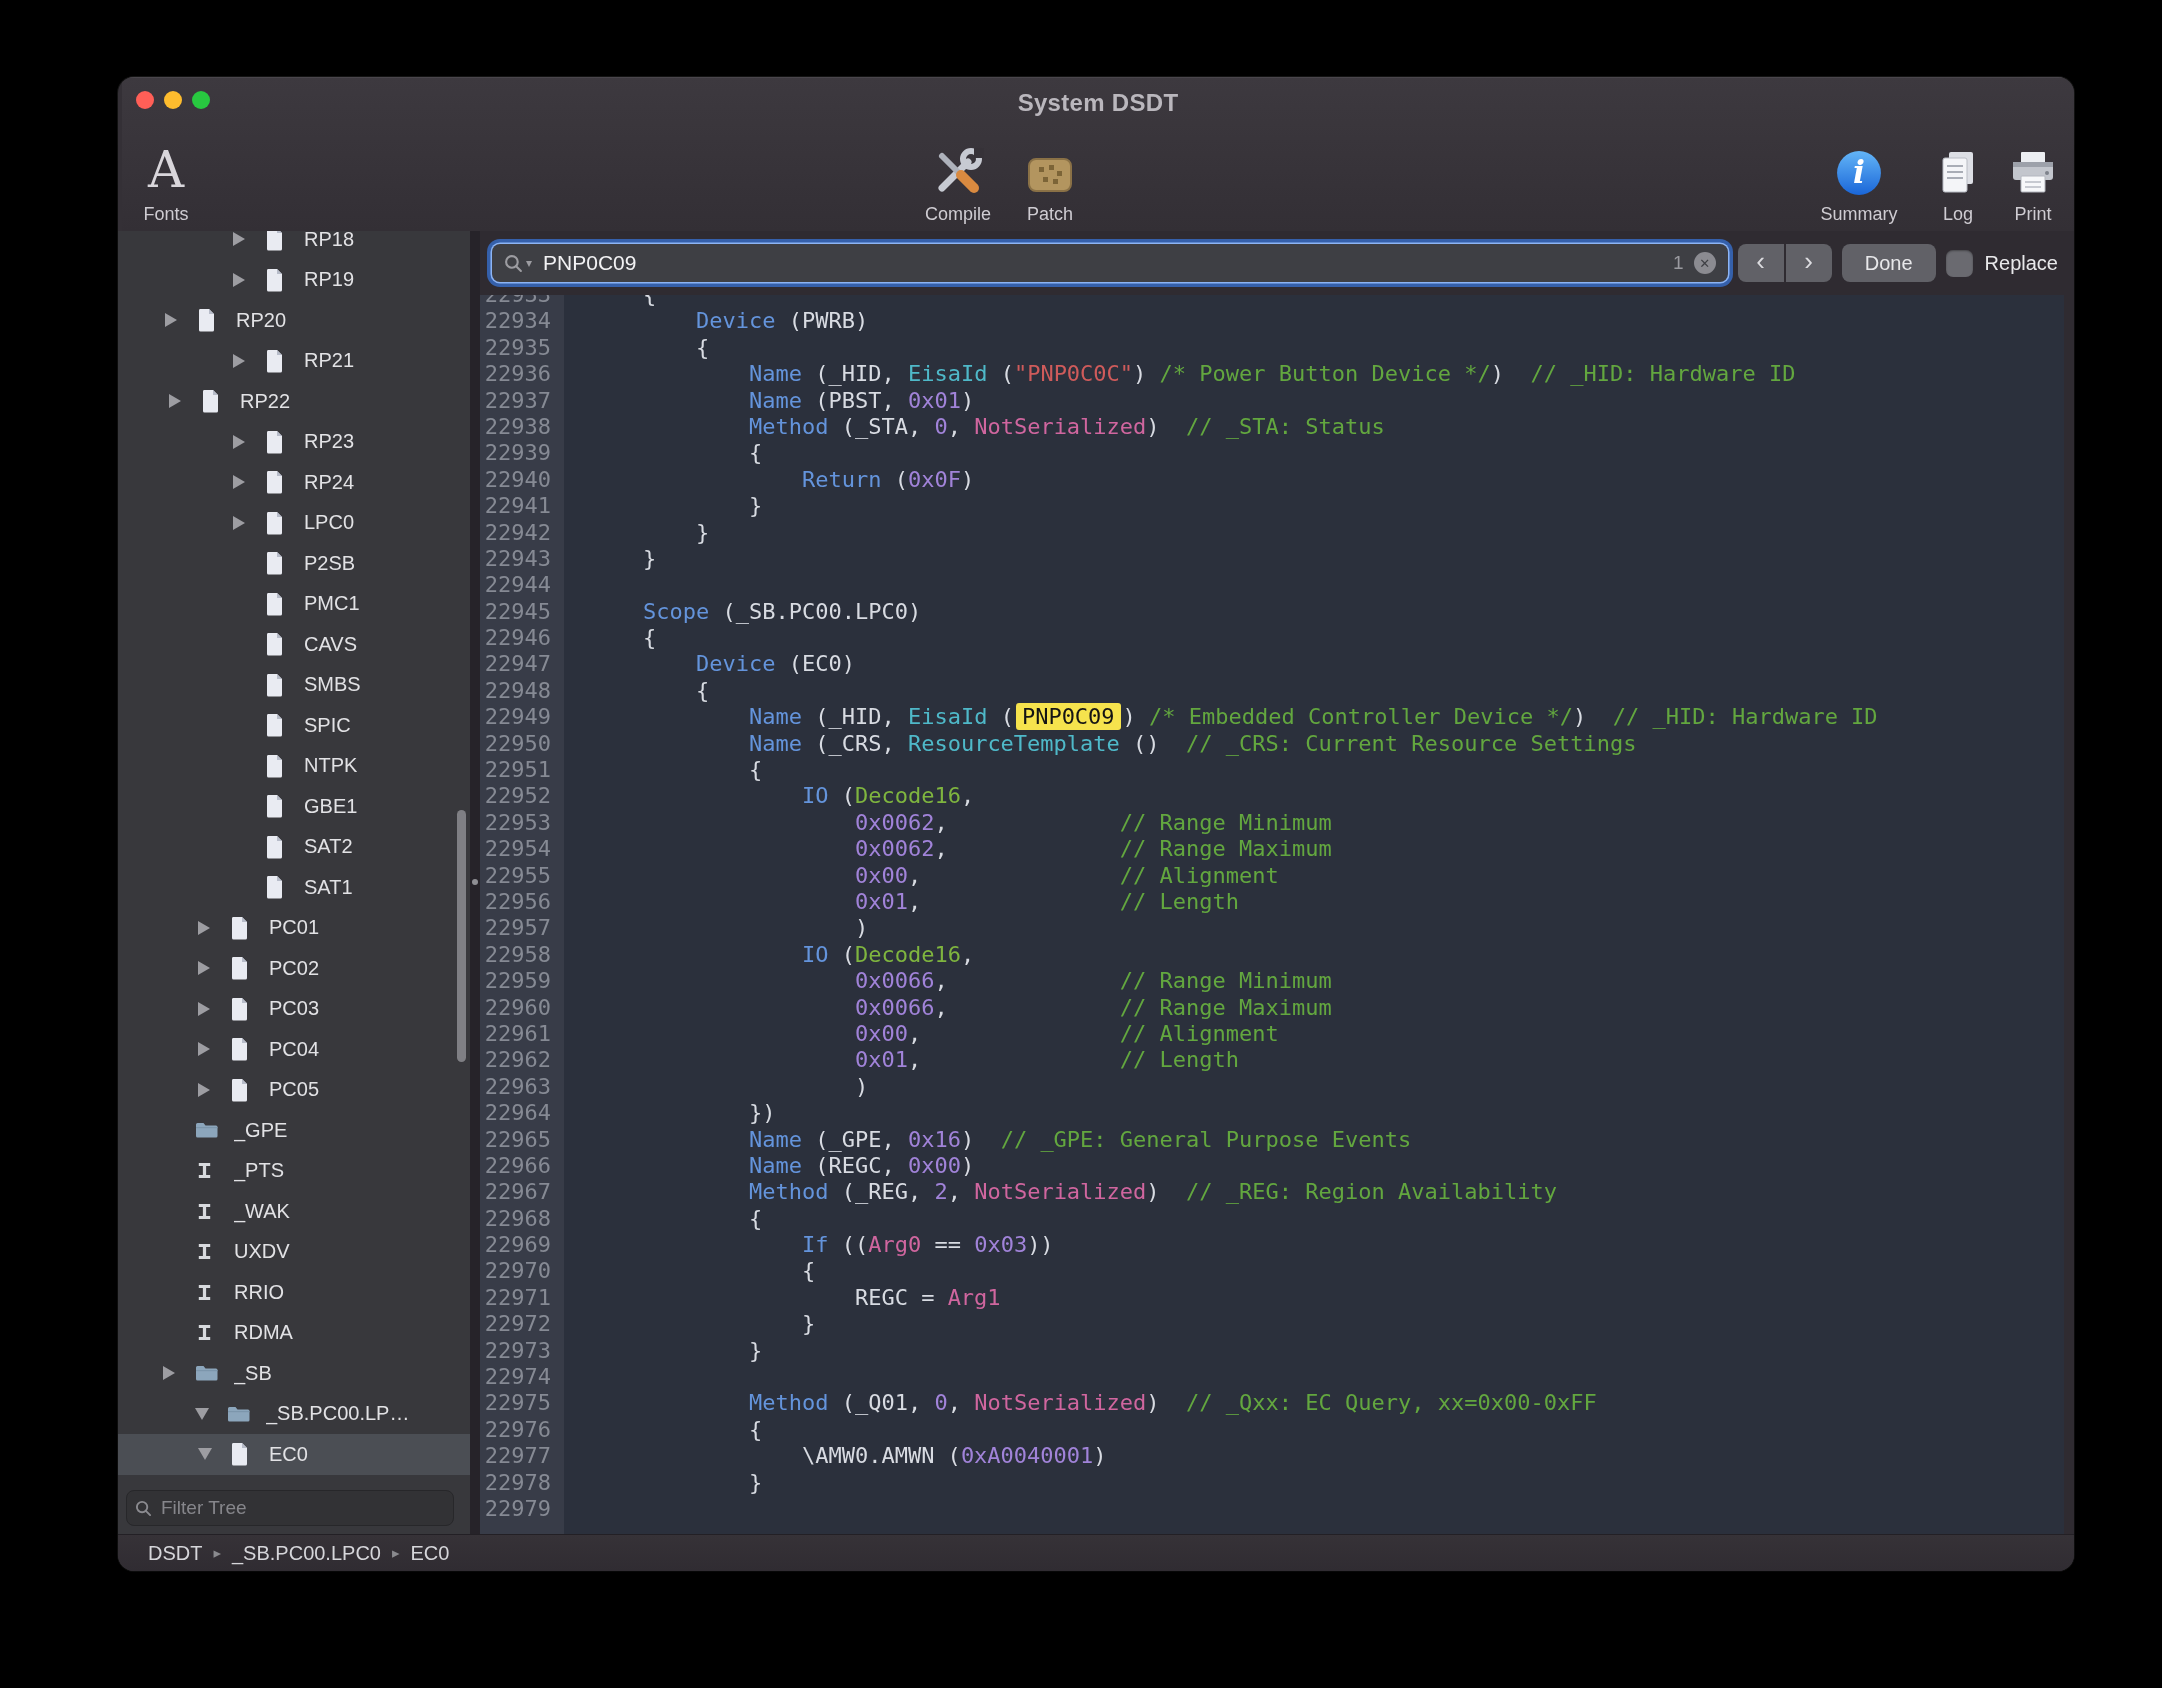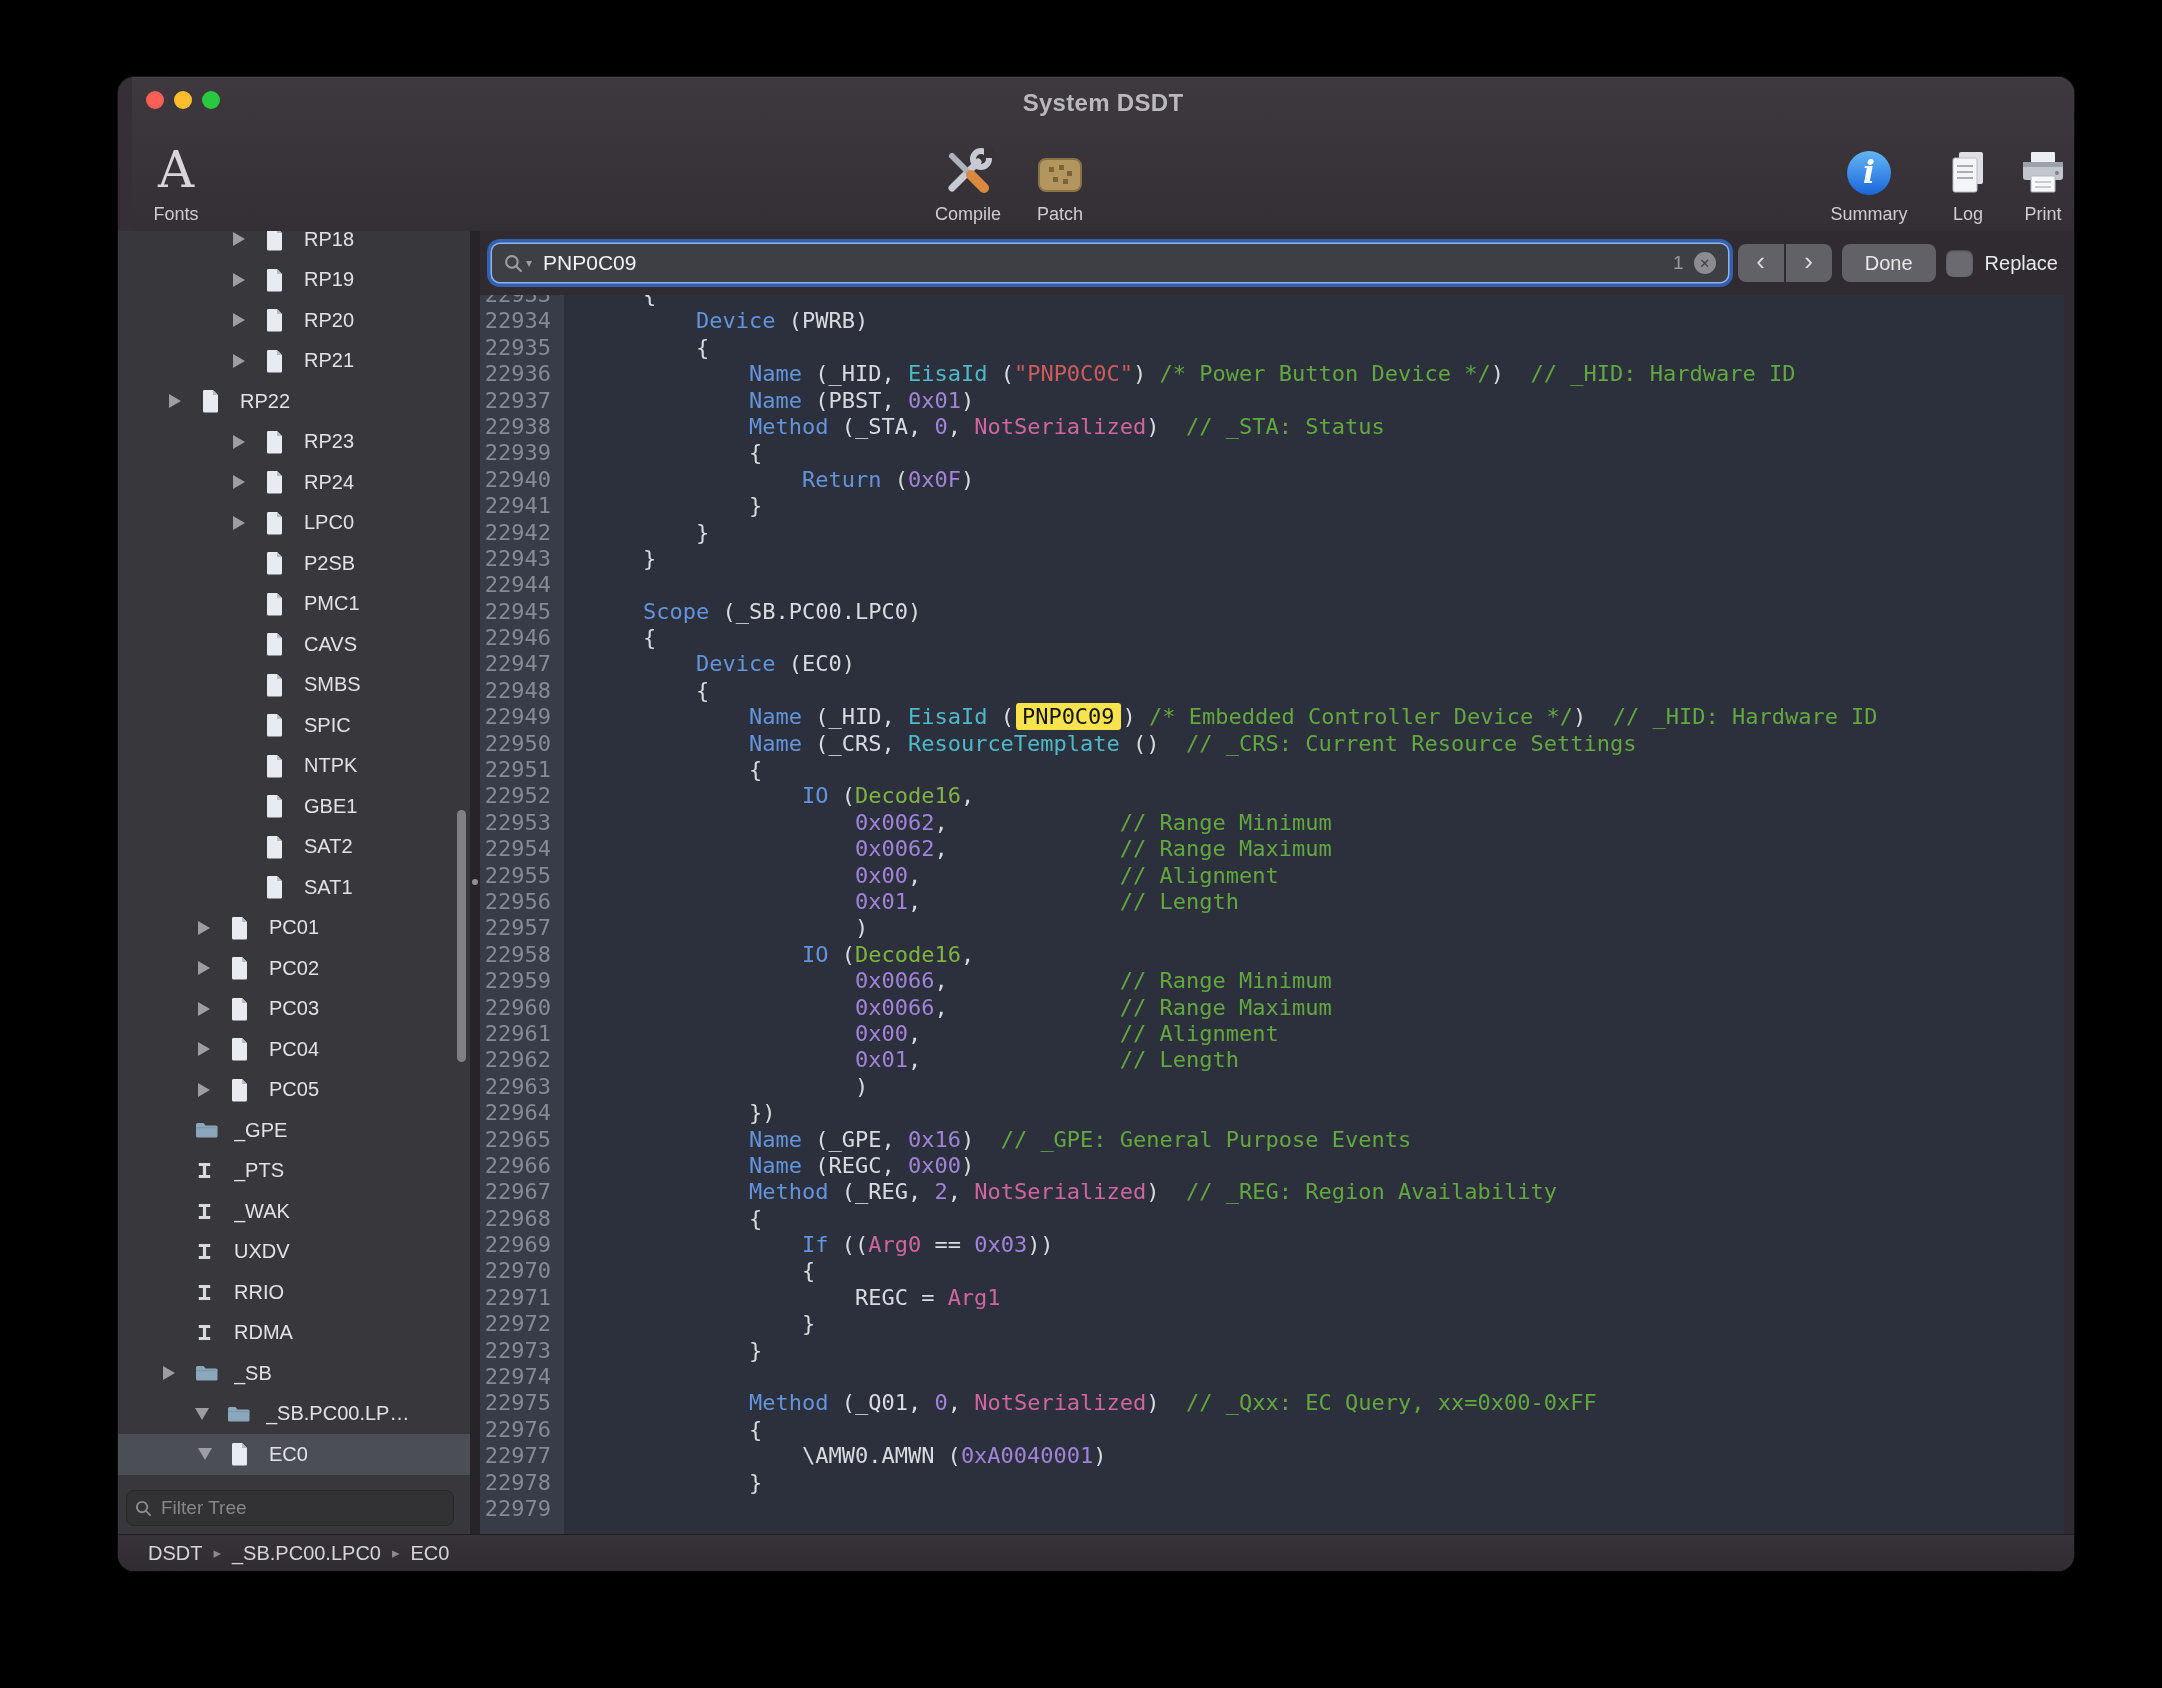--- a/index.html
+++ b/index.html
@@ -3,21 +3,21 @@
 <meta charset="utf-8">
 <style>
   html,body{margin:0;padding:0;background:#000;}
   .screen{position:relative;width:2162px;height:1688px;background:#000;overflow:hidden;
           font-family:"Liberation Sans","DejaVu Sans",sans-serif;}
   .window{position:absolute;left:118px;top:77px;width:1956px;height:1494px;border-radius:16px;
           overflow:hidden;background:var(--chrome_bg,#343036);
           box-shadow:0 40px 90px rgba(0,0,0,.85),0 0 0 1px rgba(255,255,255,.09);}
 
   
-  .chrome-top{position:absolute;left:14px;top:0;right:0;height:154px;
+  .chrome-top{position:absolute;left:4px;top:0;right:0;height:154px;
               background:linear-gradient(#3d393f,#332f35);border-bottom:1px solid #242026;
               box-shadow:inset 0 1px 0 rgba(255,255,255,.07);}
   .traffic{position:absolute;left:14px;top:14px;display:flex;gap:10px;}
   .tl{width:18px;height:18px;border-radius:50%;}
   .tl.red{background:var(--traffic_red,#ff5f57);}
   .tl.yellow{background:var(--traffic_yellow,#febc2e);}
   .tl.green{background:var(--traffic_green,#28c840);}
   .win-title{position:absolute;left:0;right:0;top:12px;text-align:center;color:#bab7bd;
              font-size:24px;font-weight:bold;letter-spacing:.3px;}
   .tb-btn{position:absolute;top:44px;height:104px;display:flex;flex-direction:column;
@@ -209,21 +209,21 @@
             <div class="tree-row" style="padding-left: 115px;">
               <div class="tri right"></div>
               <div class="tico">
                 <svg viewBox="0 0 20 24" width="20" height="24">
                   <path d="M3 1h9l5 5v16a1.5 1.5 0 0 1-1.5 1.5h-12A1.5 1.5 0 0 1 2 22V2.5A1.5 1.5 0 0 1 3 1z" fill="#e9ebf2"></path>
                   <path d="M12 1l5 5h-5z" fill="#b7bcc9"></path>
                 </svg>
               </div>
               <div class="tlabel">RP19</div>
             </div>
-            <div class="tree-row" style="padding-left: 115px;">
+            <div class="tree-row" style="padding-left: 47px;">
               <div class="tri right"></div>
               <div class="tico">
                 <svg viewBox="0 0 20 24" width="20" height="24">
                   <path d="M3 1h9l5 5v16a1.5 1.5 0 0 1-1.5 1.5h-12A1.5 1.5 0 0 1 2 22V2.5A1.5 1.5 0 0 1 3 1z" fill="#e9ebf2"></path>
                   <path d="M12 1l5 5h-5z" fill="#b7bcc9"></path>
                 </svg>
               </div>
               <div class="tlabel">RP20</div>
             </div>
             <div class="tree-row" style="padding-left: 115px;">

